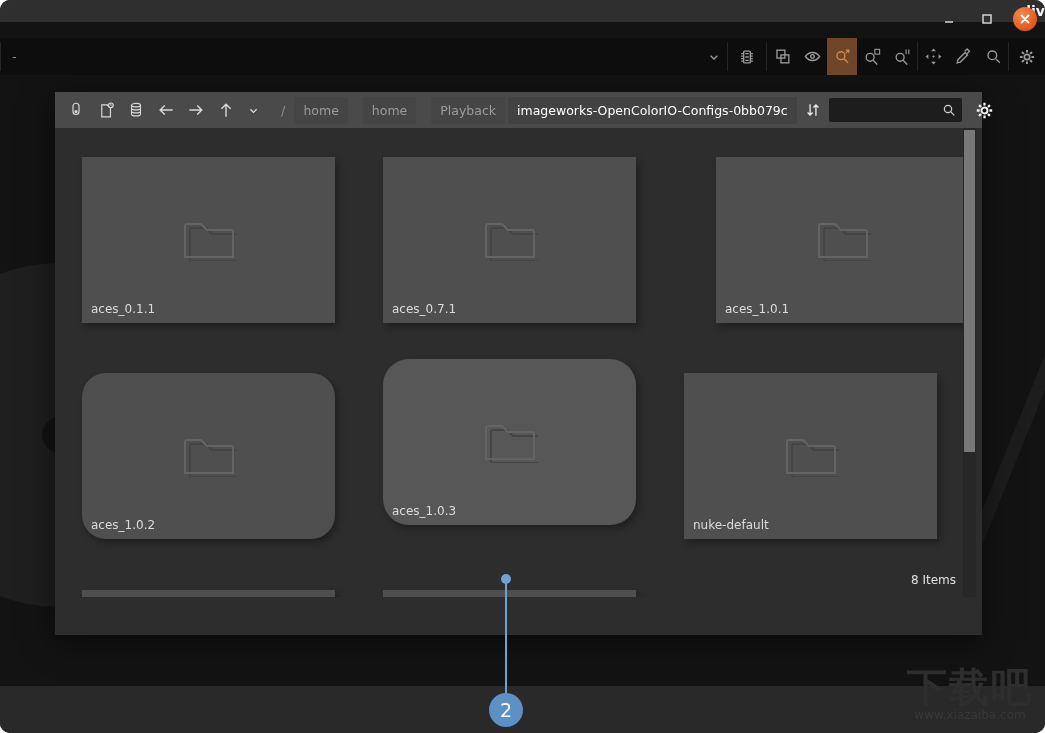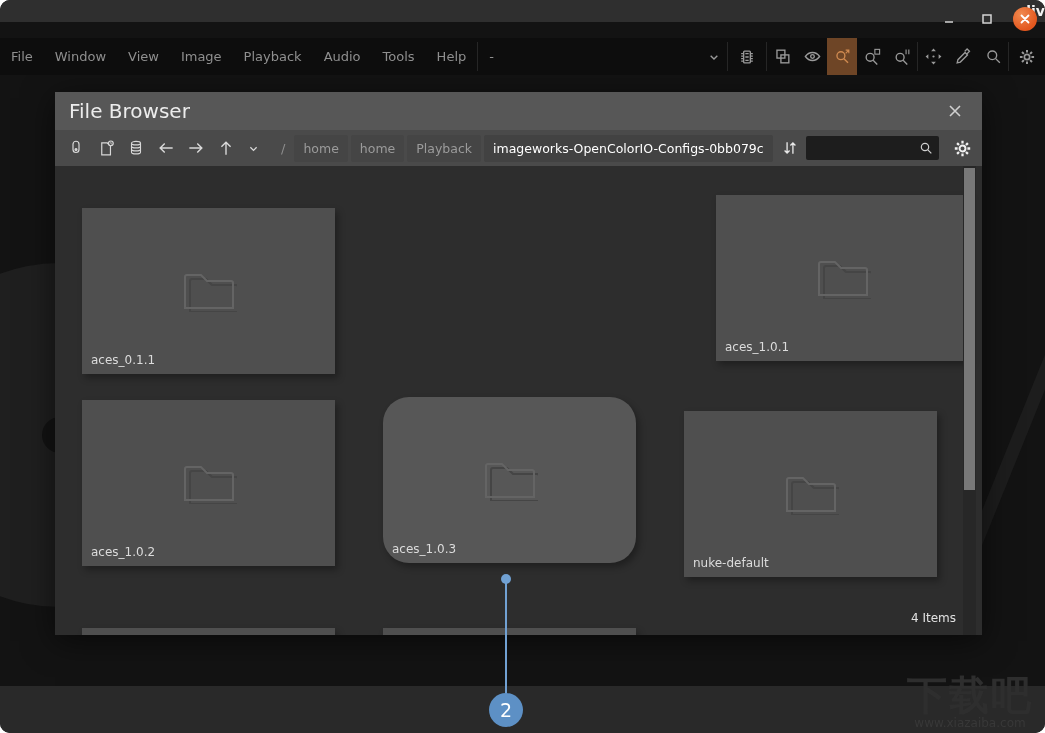--- a/index.html
+++ b/index.html
@@ -53,21 +53,21 @@
   .tile.highlight { background:#575757; }
   .tile .folder { position:absolute; left:50%; top:60px; transform:translateX(-50%); color:#646464; }
   .tile .fname { position:absolute; left:9px; bottom:7px; color:#dcdcdc; font-size:12px; }
 
   .scrollbar { position:absolute; right:6px; top:0; bottom:0; width:13px; background:#272727; }
   .scroll-thumb { position:absolute; left:1px; right:1px; top:2px; height:322px; background:#787878; }
   .status { position:absolute; right:26px; bottom:10px; color:#e2e2e2; font-size:12px; }
 
   
   .bottom-strip { position:absolute; left:0; right:0; top:686px; height:47px; background:#292929; }
-  .watermark { position:absolute; right:12px; bottom:4px; text-align:center; line-height:1; pointer-events:none;margin-left:28px; }
+  .watermark { position:absolute; right:12px; bottom:12px; text-align:center; line-height:1; pointer-events:none;margin-left:28px; }
   .watermark .wm-title { font-size:40px; font-weight:bold; color:#2e2e2e; letter-spacing:2px; }
   .watermark .wm-url { font-size:12px; color:#383838; margin-top:2px; }
 
   
   .anno-dot { position:absolute; left:501px; top:574px; width:10px; height:10px; border-radius:50%; background:#71a1d3; z-index:20; }
   .anno-line { position:absolute; left:505px; top:580px; width:2px; height:114px; background:#71a1d3; z-index:20; }
   .anno-badge { position:absolute; left:489px; top:693px; width:34px; height:34px; border-radius:50%; background:#5d90c5; color:#fff; font-size:19px; display:flex; align-items:center; justify-content:center; z-index:21; }
 </style>
 </head>
 <body>
@@ -89,37 +89,20 @@
       </div>
       <div class="winbtn close">
         <svg width="12" height="12" viewBox="0 0 12 12">
             <path d="M2.5 2.5l7 7M9.5 2.5l-7 7" stroke="#fff" stroke-width="1.8" stroke-linecap="round"></path>
           </svg>
       </div>
     </div>
   </div>
 
   <div class="menubar">
-    <div class="menu-left">
-  <div class="menu-item">File</div>
-
-  <div class="menu-item">Window</div>
-
-  <div class="menu-item">View</div>
-
-  <div class="menu-item">Image</div>
-
-  <div class="menu-item">Playback</div>
-
-  <div class="menu-item">Audio</div>
-
-  <div class="menu-item">Tools</div>
-
-  <div class="menu-item">Help</div>
-</div>
     <div class="vdiv"></div>
     <div class="menu-item">-</div>
 
     <div class="menu-right">
       <div class="toolbtn" style="width:26px">
         <svg width="16" height="16" viewBox="0 0 24 24" fill="none" stroke="currentColor" stroke-width="2">
             <path d="M7 10l5 5 5-5"></path>
           </svg>
       </div>
       <div class="vdiv"></div>
@@ -195,28 +178,20 @@
     <svg class="reel" viewBox="0 0 360 360">
       <circle cx="180" cy="180" r="172" fill="#1f1f1f"></circle>
       <circle cx="245" cy="245" r="62" fill="#131313"></circle>
       <ellipse cx="205" cy="135" rx="30" ry="24" fill="#131313" transform="rotate(-25 205 135)"></ellipse>
       <circle cx="285" cy="120" r="44" fill="#131313"></circle>
       <circle cx="180" cy="180" r="18" fill="#131313"></circle>
     </svg>
     <div class="filmstrip"></div>
 
     <div class="dialog">
-      <div class="dlg-header">
-        <span class="dlg-title">File Browser</span>
-        <div class="dlg-close">
-          <svg width="18" height="18" viewBox="0 0 18 18">
-              <path d="M4 4l10 10M14 4L4 14" stroke="currentColor" stroke-width="1.6"></path>
-            </svg>
-        </div>
-      </div>
 
       <div class="dlg-toolbar">
         <div class="bbtn">
           <svg width="18" height="18" viewBox="0 0 24 24" fill="none" stroke="currentColor" stroke-width="1.6">
               <rect x="8" y="3" width="8" height="15" rx="4"></rect>
               <circle cx="12" cy="14" r="1.3" fill="currentColor"></circle>
             </svg>
         </div>
         <div class="bbtn">
           <svg width="19" height="19" viewBox="0 0 24 24" fill="none" stroke="currentColor" stroke-width="1.5">
@@ -248,21 +223,21 @@
             </svg>
         </div>
         <div class="bbtn" style="width:24px">
           <svg width="15" height="15" viewBox="0 0 24 24" fill="none" stroke="currentColor" stroke-width="2">
               <path d="M7 10l5 5 5-5"></path>
             </svg>
         </div>
 
         <div class="pathbar">
           <span class="path-root">/</span>
-          <span style="display:flex;gap:3px">
+          <span style="display:flex;gap:15px">
   <span class="path-seg">home</span>
 
   <span class="path-seg">home</span>
 
   <span class="path-seg">Playback</span>
 </span>
           <span class="path-seg current">imageworks-OpenColorIO-Configs-0bb079c</span>
         </div>
 
         <div class="tb-spacer"></div>
@@ -286,42 +261,51 @@
         <div class="gearbtn">
           <svg width="21" height="21" viewBox="0 0 24 24" fill="none" stroke="currentColor">
               <circle cx="12" cy="12" r="3.4" stroke-width="2.2"></circle>
               <path d="M12 3.2v3.2M12 17.6v3.2M3.2 12h3.2M17.6 12h3.2M5.8 5.8L8 8M16 16l2.2 2.2M18.2 5.8L16 8M8 16l-2.2 2.2" stroke-width="2.6"></path>
             </svg>
         </div>
       </div>
 
       <div class="dlg-content">
 
-  <div class="tile" style="left: 27px; top: 42px; text-align: right;">
+  <div class="tile" style="left: 27px; top: 29px; text-align: right;">
     <span class="folder">
       <svg width="56" height="44" viewBox="0 0 56 44" fill="none">
         <path d="M6 42 V11 q0-2 2-2 h14 l6 6 h24 q2 0 2 2 v25 z" stroke="#454545" stroke-width="2" transform="translate(3,2)"></path>
         <path d="M4 40 V9 q0-2 2-2 h14 l6 6 h24 q2 0 2 2 v25 z" stroke="currentColor" stroke-width="2"></path>
       </svg>
     </span>
     <span class="fname">aces_0.1.1</span>
   </div>
 
+  <div class="tile" style="left: 328px; top: 29px;">
+    <span class="folder">
+      <svg width="56" height="44" viewBox="0 0 56 44" fill="none">
+        <path d="M6 42 V11 q0-2 2-2 h14 l6 6 h24 q2 0 2 2 v25 z" stroke="#454545" stroke-width="2" transform="translate(3,2)"></path>
+        <path d="M4 40 V9 q0-2 2-2 h14 l6 6 h24 q2 0 2 2 v25 z" stroke="currentColor" stroke-width="2"></path>
+      </svg>
+    </span>
+    <span class="fname">aces_0.7.1</span>
+  </div>
 
   <div class="tile" style="left: 629px; top: 29px; margin-left: 32px;">
     <span class="folder">
       <svg width="56" height="44" viewBox="0 0 56 44" fill="none">
         <path d="M6 42 V11 q0-2 2-2 h14 l6 6 h24 q2 0 2 2 v25 z" stroke="#454545" stroke-width="2" transform="translate(3,2)"></path>
         <path d="M4 40 V9 q0-2 2-2 h14 l6 6 h24 q2 0 2 2 v25 z" stroke="currentColor" stroke-width="2"></path>
       </svg>
     </span>
     <span class="fname">aces_1.0.1</span>
   </div>
 
-  <div class="tile" style="left: 27px; top: 234px;">
+  <div class="tile" style="left: 27px; top: 245px; border-radius: 24px;">
     <span class="folder">
       <svg width="56" height="44" viewBox="0 0 56 44" fill="none">
         <path d="M6 42 V11 q0-2 2-2 h14 l6 6 h24 q2 0 2 2 v25 z" stroke="#454545" stroke-width="2" transform="translate(3,2)"></path>
         <path d="M4 40 V9 q0-2 2-2 h14 l6 6 h24 q2 0 2 2 v25 z" stroke="currentColor" stroke-width="2"></path>
       </svg>
     </span>
     <span class="fname">aces_1.0.2</span>
   </div>
 
   <div class="tile highlight" style="left: 328px; top: 231px; border-radius: 26px;">
@@ -349,21 +333,21 @@
     <span class="fname"></span>
   </div>
 
   <div class="tile" style="left: 328px; top: 462px;">
 
     <span class="fname"></span>
   </div>
 <div class="scrollbar">
           <div class="scroll-thumb"></div>
         </div>
-        <div class="status">4 Items</div>
+        <div class="status">8 Items</div>
       </div>
     </div>
   </div>
 
   <div class="bottom-strip"></div>
 
   <div class="watermark">
     <div class="wm-title">下载吧</div>
     <div class="wm-url">www.xiazaiba.com</div>
   </div>

